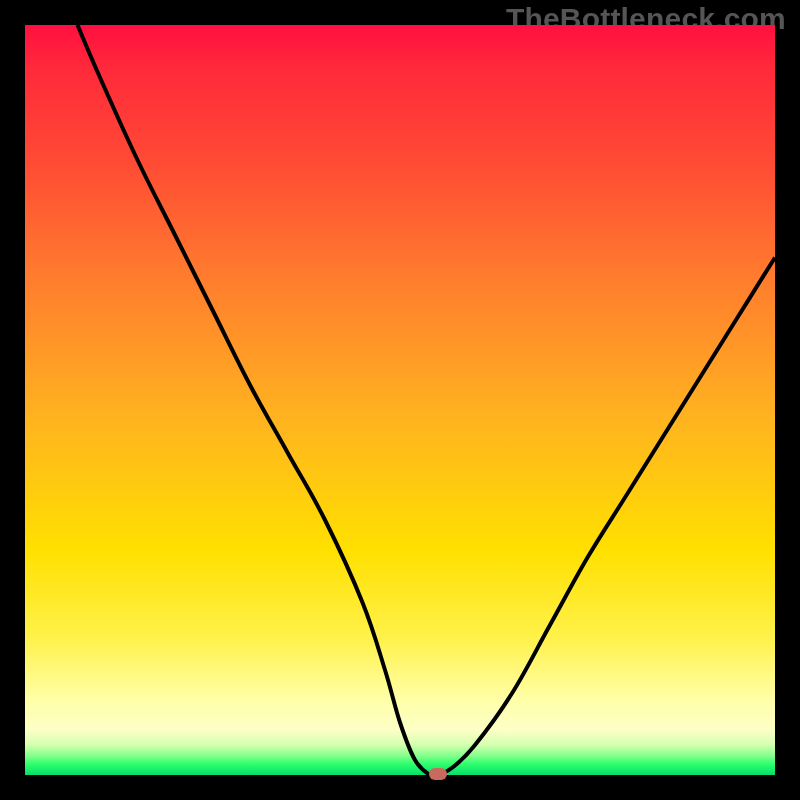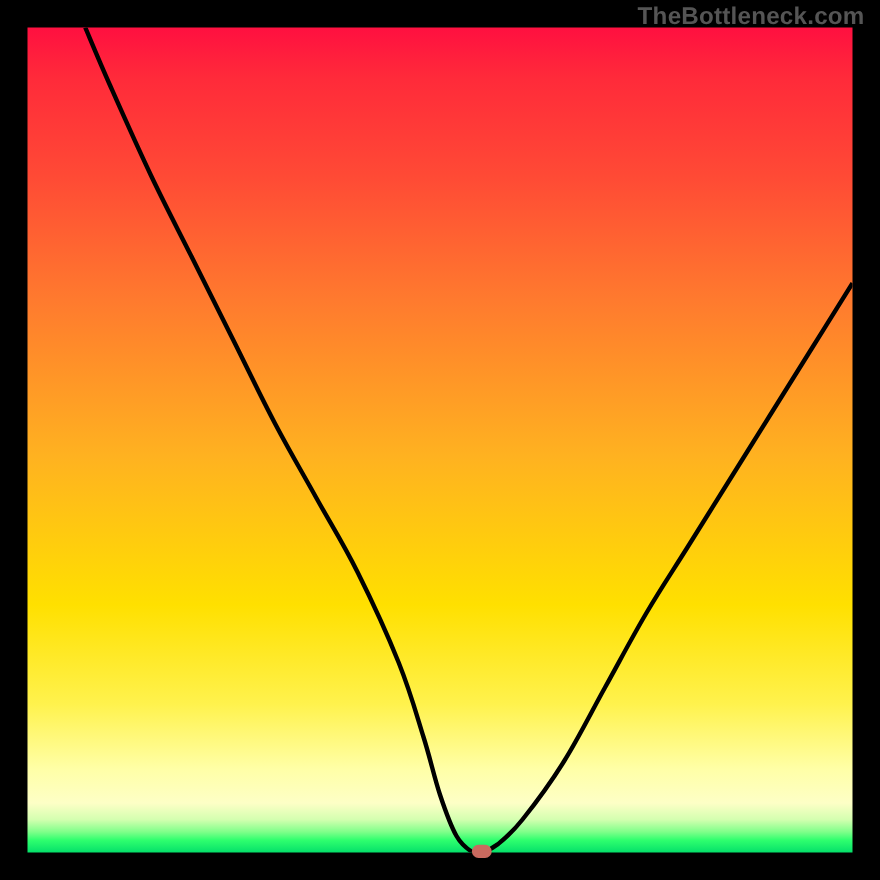--- a/index.html
+++ b/index.html
@@ -38,21 +38,21 @@
       #7fff8a 97.5%,
       #2fff6e 98.5%,
       #05e06a 100%
     );
   }
   .watermark {
     position: absolute;
     top: 2px;
     right: 14px;
     color: #555;
-    font-size: 22px;
+    font-size: 30px;
     font-weight: 600;
     letter-spacing: 0.2px;
     user-select: none;
   }
   svg.curve {
     position: absolute;
     left: 0;
     top: 0;
     width: 750px;
     height: 750px;

